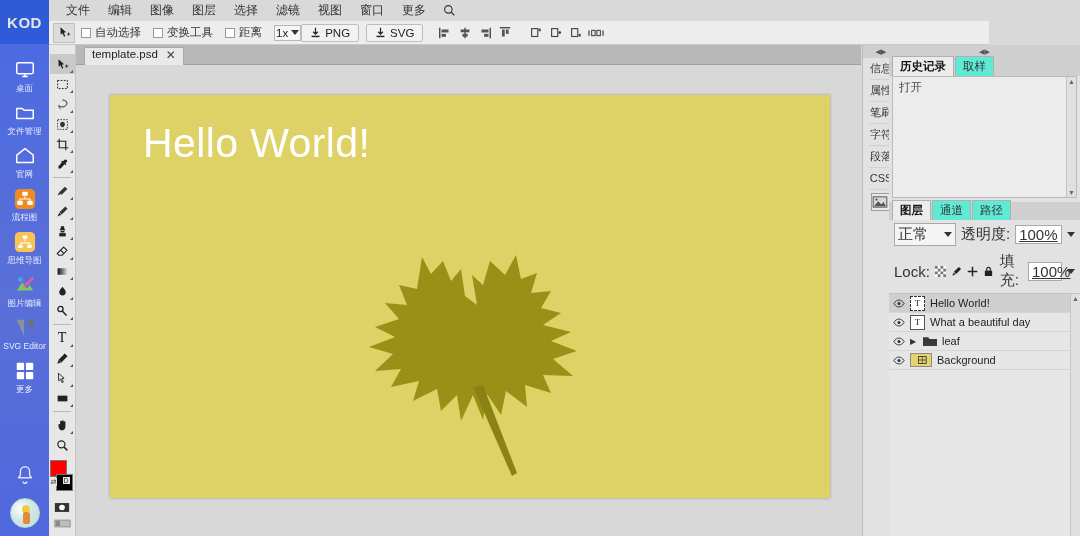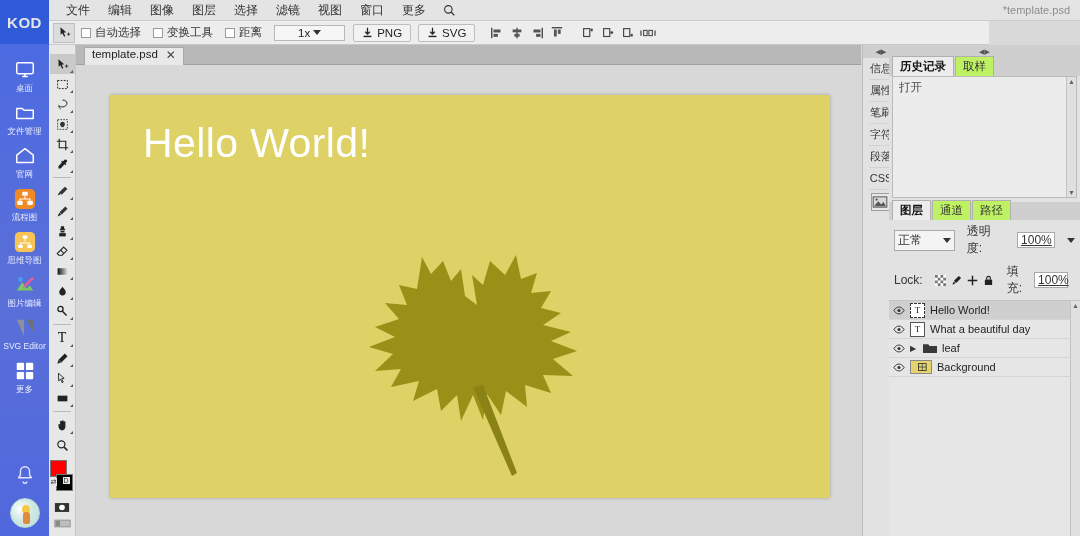--- a/index.html
+++ b/index.html
@@ -85,21 +85,21 @@
   .opt-check {
     display: flex; align-items: center; gap: 4px; margin-right: 12px;
     font-size: 11.5px; color: #333; cursor: pointer; white-space: nowrap;
   }
   .cbox {
     width: 10px; height: 10px; border: 1px solid #9a9a9a; background: #fff;
     display: inline-block;
   }
   .opt-zoom {
     display: flex; align-items: center; gap: 3px; background: #f6f6f6;
-    border: 1px solid #b8b8b8; padding: 1px 23px; margin-right: 8px;
+    border: 1px solid #b8b8b8; padding: 1px 1px; 
     font-size: 11.5px; cursor: pointer;
   }
   .opt-btn {
     display: flex; align-items: center; gap: 4px; background: #f2f2f2;
     border: 1px solid #bdbdbd; padding: 2px 8px; margin-right: 7px;
     font-size: 11.5px; cursor: pointer; border-radius: 2px;
   }
   .align-group { display: flex; align-items: center; gap: 3px; margin-left: 6px; }
   .align-group.second { margin-left: 14px; }
   .align-btn {
@@ -184,39 +184,39 @@
   .rpanels {
     position: absolute; left: 889px; top: 45px; width: 191px; height: 507px;
     background: #e2e2e2;
   }
   .panel-grip {
     height: 13px; background: #cfcfcf; display: flex; align-items: center; justify-content: center;
     font-size: 7px; color: #555;
   }
   .ptabs { display: flex; align-items: flex-end; height: 18px; background: #cfcfcf; padding-left: 3px; }
   .ptab {
-    font-size: 11.5px; padding: 2px 7px 2px; background: #bef264; color: #333;
+    font-size: 11.5px; padding: 2px 7px 2px; background: #5eead4; color: #333;
     border: 1px solid #b0b0b0; border-bottom: none; cursor: pointer; margin-right: 1px;
   }
   .ptab.active { background: #ececec; color: #111; font-weight: bold; }
   .history-body {
     height: 122px; background: #ececec; border: 1px solid #bbb; margin: 0 3px;
     position: relative; overflow: hidden;
   }
   .hist-item { padding: 3px 6px; font-size: 11.5px; color: #444; cursor: pointer; }
   .hist-scroll {
     position: absolute; right: 0; top: 0; width: 10px; height: 100%;
     background: #e0e0e0; border-left: 1px solid #c4c4c4;
   }
   .hs-arrow { font-size: 7px; color: #666; text-align: center; line-height: 9px; }
 
   .layers-panel { margin-top: 4px; background: #e2e2e2; }
   .opt-row {
-    display: flex; align-items: center; gap: 12px; padding: 3px 5px;
-    font-size: 12px; color: #333;
+    display: flex; align-items: center; gap: 5px; padding: 3px 5px;
+    font-size: 15px; color: #333;
   }
   .blend-sel {
     display: flex; align-items: center; justify-content: space-between;
     background: #f4f4f4; border: 1px solid #a9a9a9; width: 62px; padding: 1px 3px; cursor: pointer;
   }
   .opacity-val {
     background: #fff; border: 1px solid #a9a9a9; padding: 0 3px; min-width: 34px;
     text-align: center; cursor: text; text-decoration: underline;
   }
   .lock-icons { display: flex; align-items: center; gap: 4px; }
@@ -357,23 +357,20 @@
       <span class="bell">
         <svg viewBox="0 0 24 24" width="22" height="22">
             <path d="M12 3a5 5 0 015 5v4l2 3H5l2-3V8a5 5 0 015-5z" fill="none" stroke="#dfe5ff" stroke-width="1.5" stroke-linejoin="round"></path>
             <path d="M10 19a2 2 0 004 0" fill="none" stroke="#dfe5ff" stroke-width="1.5"></path>
           </svg>
       </span>
       <div class="avatar"></div>
     </div>
   </div>
 
-  <div class="titlebar">
-    <span class="wtitle">*template.psd</span>
-  </div>
 
   <div class="menubar">
     <div class="menu-item">文件</div>
     <div class="menu-item">编辑</div>
     <div class="menu-item">图像</div>
     <div class="menu-item">图层</div>
     <div class="menu-item">选择</div>
     <div class="menu-item">滤镜</div>
     <div class="menu-item">视图</div>
     <div class="menu-item">窗口</div>

